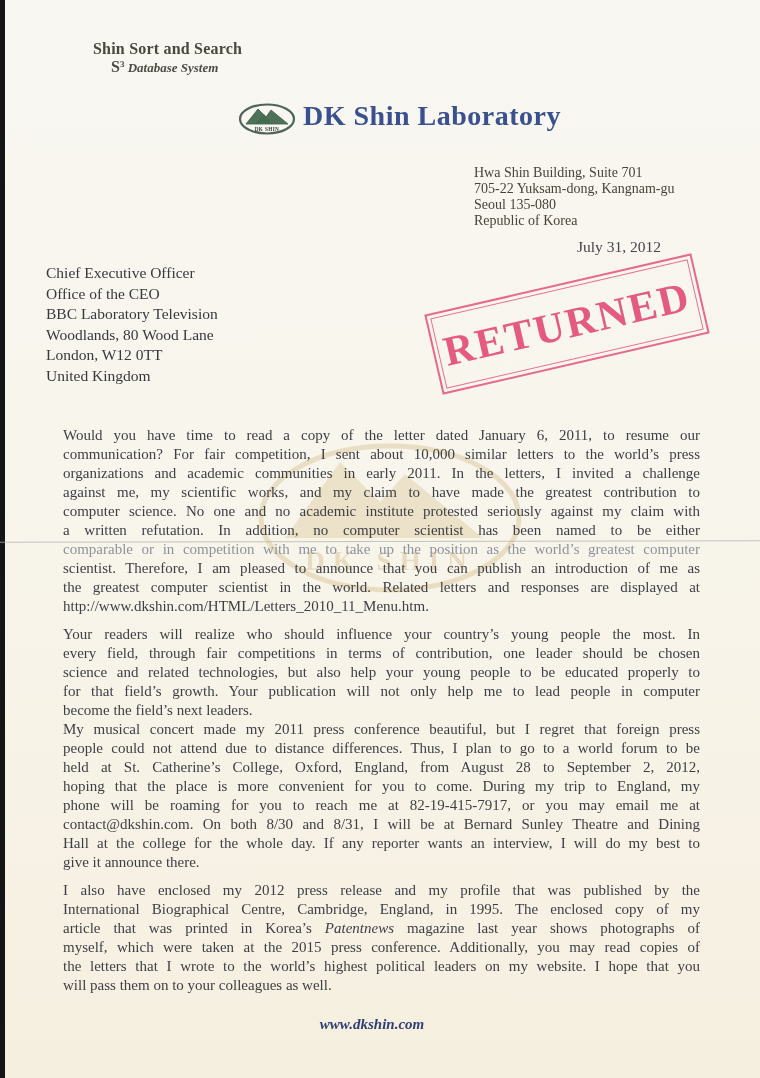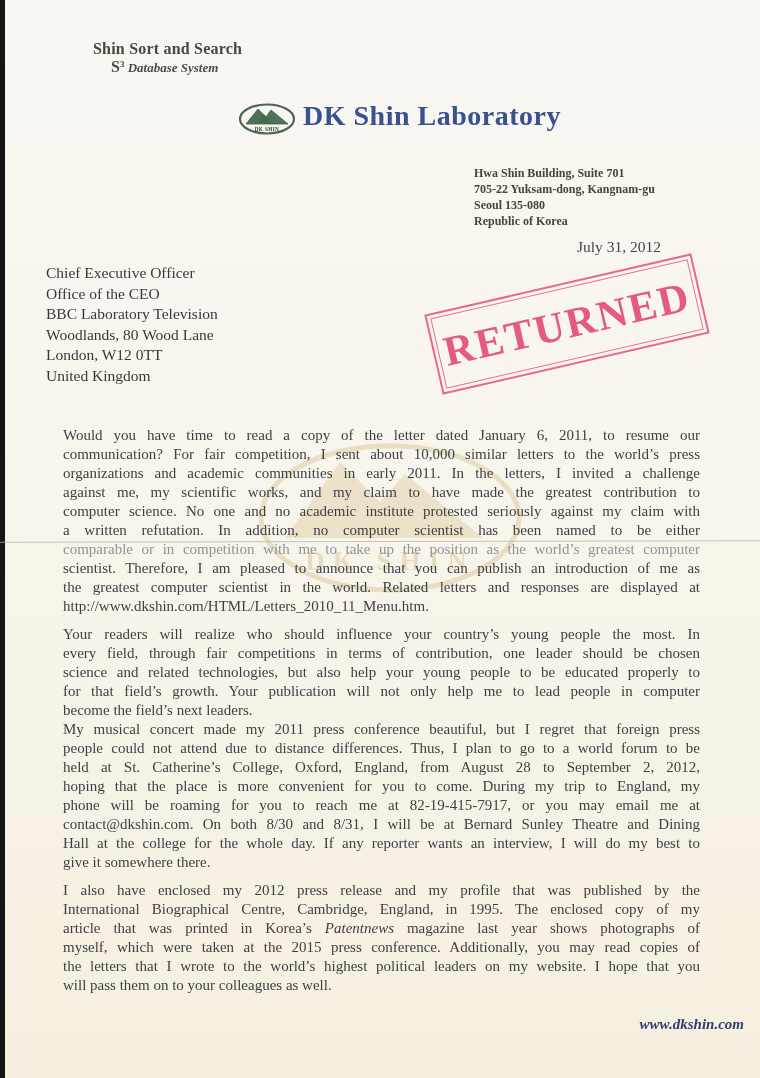--- a/index.html
+++ b/index.html
@@ -10,21 +10,21 @@
   }
   .scan-edge{position:absolute;left:0;top:0;width:5px;height:100%;background:#151515;}
   .brand{position:absolute;left:70px;top:40px;color:#48483f;margin-left:23px;}
   .brand-line1{font-weight:bold;font-size:16px;letter-spacing:.2px;}
   .brand-line2{margin-left:18px;font-weight:bold;font-size:13px;color:#4c4c44;}
   .brand-line2 .bigS{font-size:16px;font-style:normal;}
   .brand-line2 sup{font-size:9px;}
   .brand-line2 .rest{font-style:italic;}
   .logo{position:absolute;left:238px;top:103px;}
   .company-name{position:absolute;left:303px;top:100px;font-size:28px;font-weight:bold;color:#3a5190;letter-spacing:.5px;}
-  .sender{position:absolute;left:474px;top:165px;font-weight:bold;font-size:12px;line-height:16px;color:#494339;}
+  .sender{position:absolute;left:474px;top:165px;font-weight:normal;font-size:14px;line-height:16px;color:#494339;}
   .letter-date{position:absolute;left:577px;top:238px;font-size:15.5px;color:#45464b;}
   .recipient{position:absolute;left:46px;top:263px;font-size:15.5px;line-height:20.5px;color:#37383d;}
   .salutation{position:absolute;left:63px;top:389px;font-size:15.5px;color:#37383d;}
   .letter-body{position:absolute;left:63px;top:426px;width:637px;font-size:15px;line-height:19px;color:#3e3f44;}
   .para{margin:0 0 9px 0;}
   .para.m2{margin-bottom:0;}
   .jl{text-align:justify;text-align-last:justify;-moz-text-align-last:justify;}
   .ll{text-align:left;}
   .faded{color:#8e939d;}
   .it{font-style:italic;}
@@ -33,21 +33,21 @@
     transform:rotate(-13deg);border:2.5px solid rgba(228,80,122,.85);
     display:flex;align-items:stretch;justify-content:stretch;
   }
   .stamp-inner{
     flex:1;margin:3px;border:1.5px solid rgba(228,80,122,.8);
     display:flex;align-items:center;justify-content:center;
     font-size:42px;font-weight:bold;letter-spacing:2px;color:rgba(226,76,118,.92);
   }
   .fold-line{position:absolute;left:0;top:541px;width:760px;height:1px;background:#b4b3ae;opacity:.75;transform:rotate(-.12deg);}
   .watermark{position:absolute;left:255px;top:440px;pointer-events:none;}
-  .footer{position:absolute;left:0;top:1016px;width:744px;text-align:right;font-size:15px;font-weight:bold;font-style:italic;color:#2f3e73;}
+  .footer{position:absolute;left:0;top:1016px;width:744px;text-align:center;font-size:15px;font-weight:bold;font-style:italic;color:#2f3e73;}
 </style>
 </head>
 <body>
 
 <div class="page">
   <div class="scan-edge"></div>
 
   <svg class="watermark" width="270" height="160" viewBox="0 0 270 160">
     <ellipse cx="135" cy="78" rx="129" ry="72" fill="none" stroke="rgba(198,168,98,0.30)" stroke-width="5"></ellipse>
     <polygon points="30,98 85,22 125,62 150,34 228,98" fill="rgba(206,177,110,0.28)"></polygon>
@@ -111,21 +111,21 @@
       <div class="ll">become the field’s next leaders.</div>
     </div>
     <div class="para">
       <div class="jl">My musical concert made my 2011 press conference beautiful, but I regret that foreign press</div>
       <div class="jl">people could not attend due to distance differences. Thus, I plan to go to a world forum to be</div>
       <div class="jl">held at St. Catherine’s College, Oxford, England, from August 28 to September 2, 2012,</div>
       <div class="jl">hoping that the place is more convenient for you to come. During my trip to England, my</div>
       <div class="jl">phone will be roaming for you to reach me at 82-19-415-7917, or you may email me at</div>
       <div class="jl">contact@dkshin.com. On both 8/30 and 8/31, I will be at Bernard Sunley Theatre and Dining</div>
       <div class="jl">Hall at the college for the whole day. If any reporter wants an interview, I will do my best to</div>
-      <div class="ll">give it somewhere there.</div>
+      <div class="ll">give it announce there.</div>
     </div>
     <div class="para">
       <div class="jl">I also have enclosed my 2012 press release and my profile that was published by the</div>
       <div class="jl">International Biographical Centre, Cambridge, England, in 1995. The enclosed copy of my</div>
       <div class="jl"><span>article that was printed in Korea’s </span><span class="it">Patentnews</span><span> magazine last year shows photographs of</span></div>
       <div class="jl">myself, which were taken at the 2015 press conference. Additionally, you may read copies of</div>
       <div class="jl">the letters that I wrote to the world’s highest political leaders on my website. I hope that you</div>
       <div class="ll">will pass them on to your colleagues as well.</div>
     </div>
   </div>

